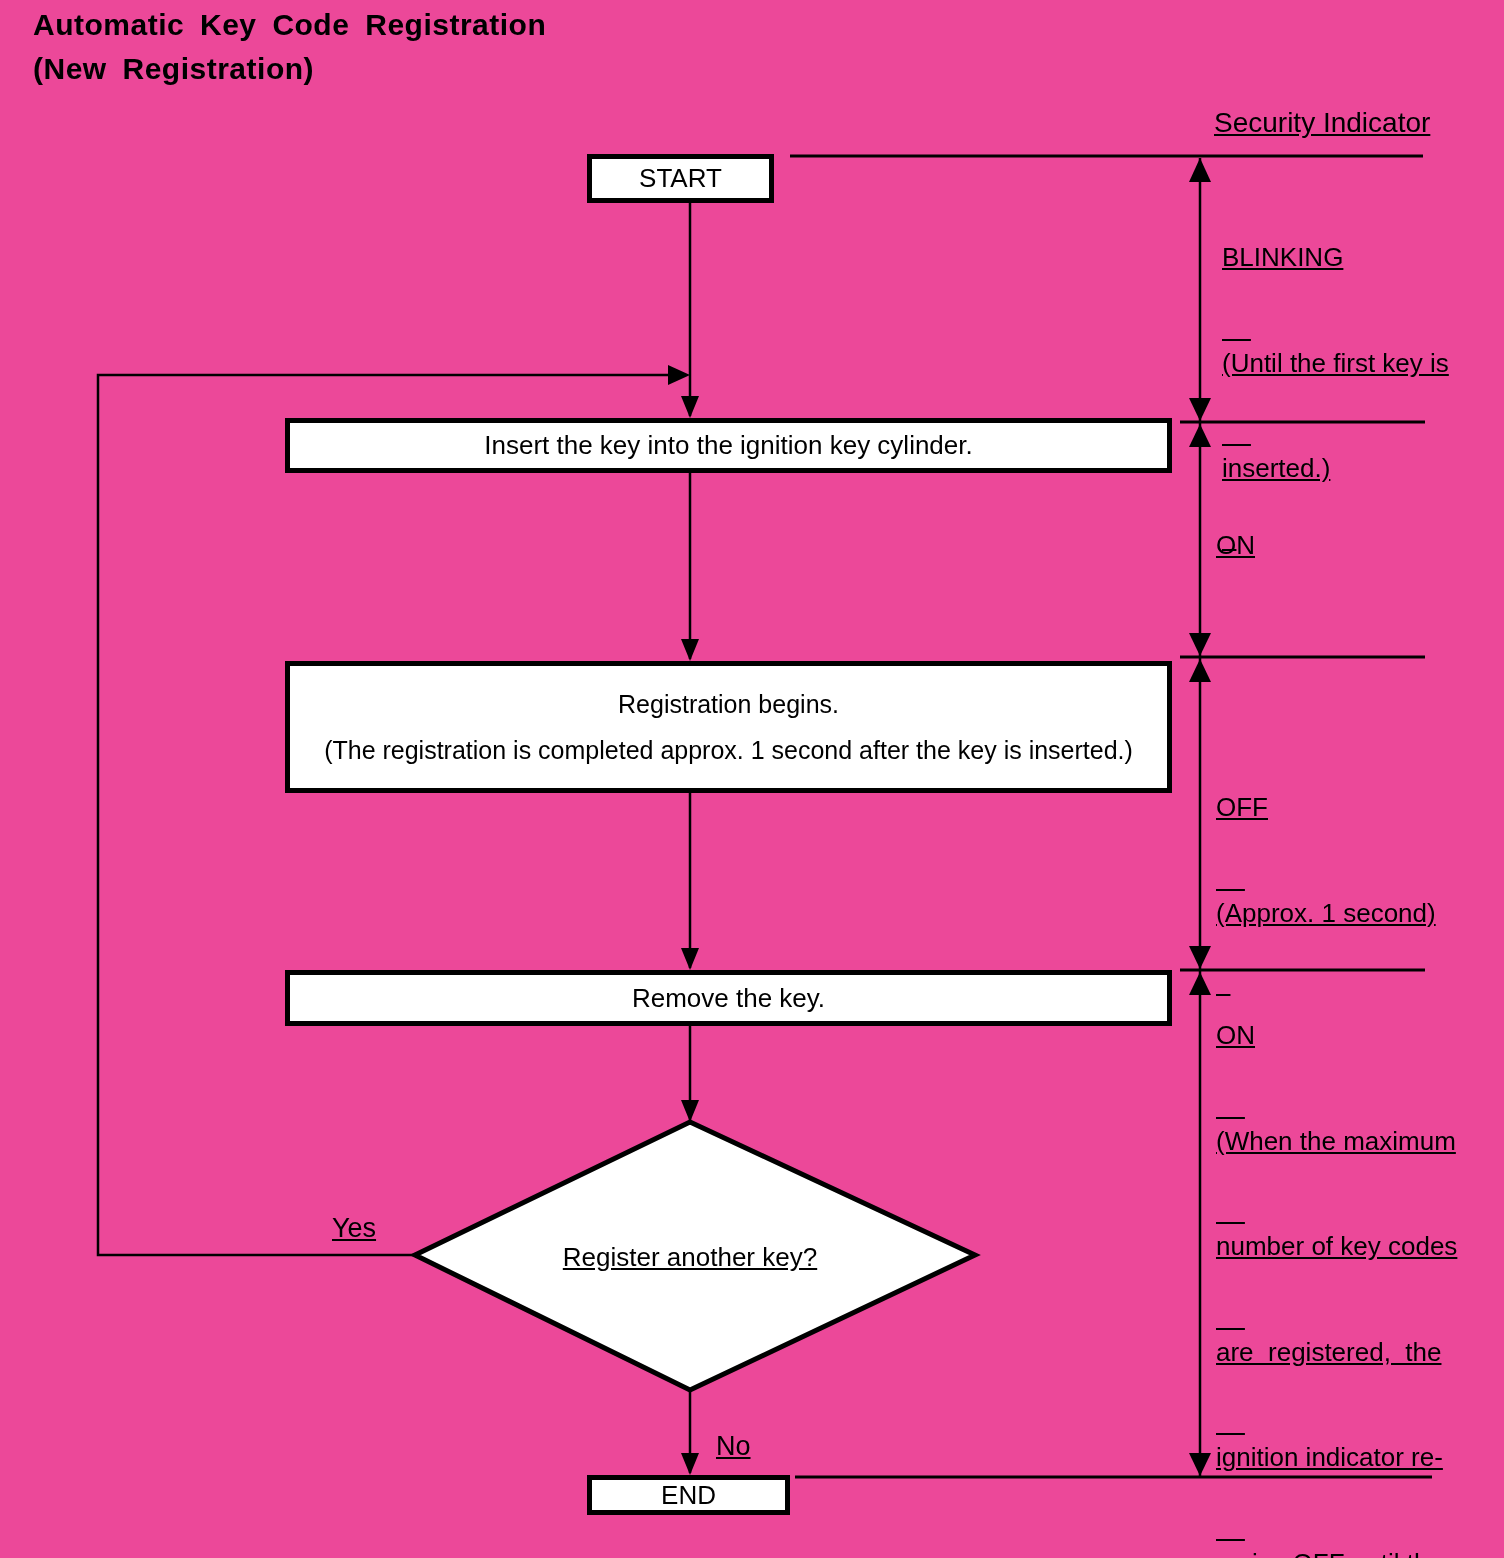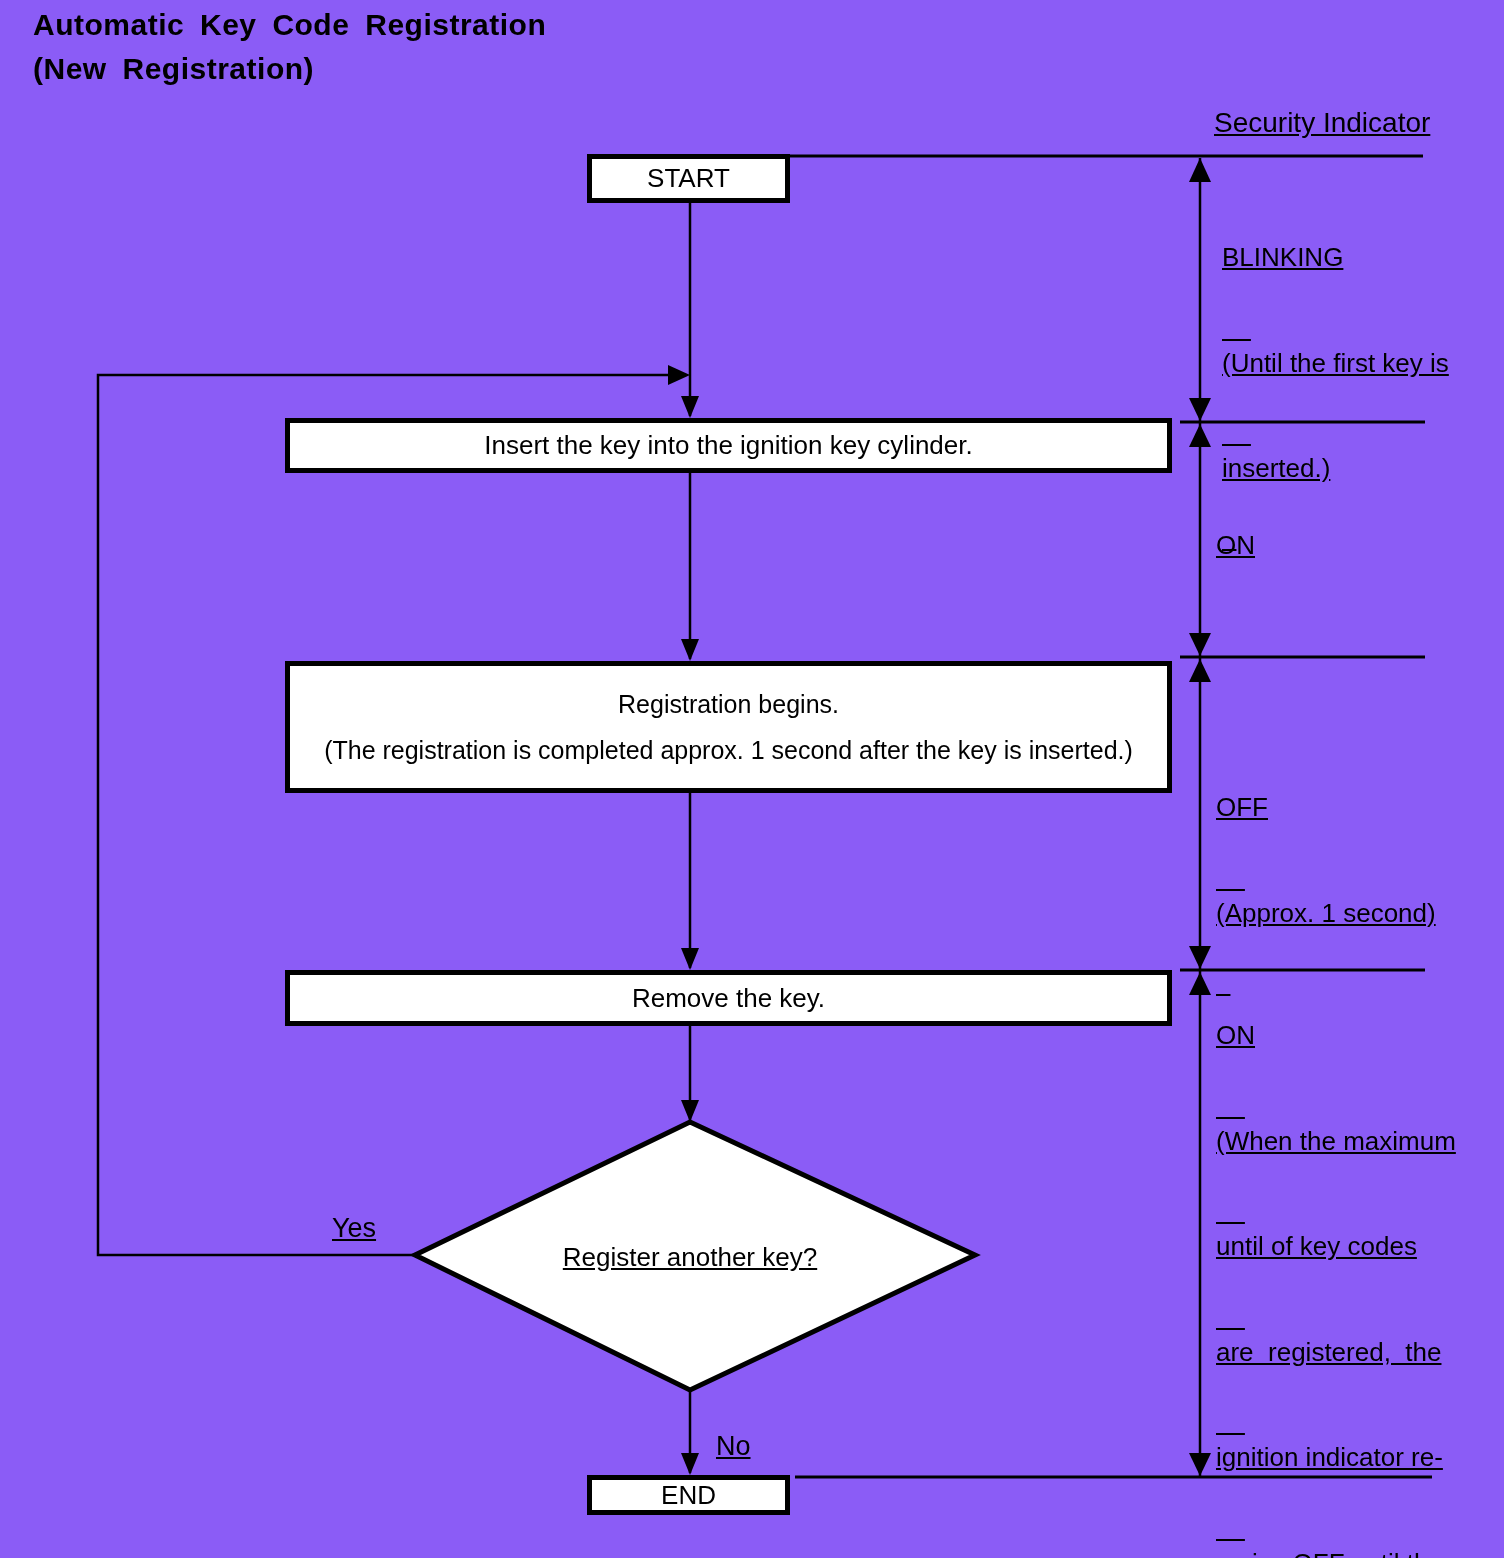--- a/index.html
+++ b/index.html
@@ -4,21 +4,21 @@
 <style>
   html, body {
     margin: 0;
     padding: 0;
     background: #ffffff;
   }
   #page {
     position: relative;
     width: 1504px;
     height: 1558px;
-    background: #8b5cf6;
+    background: #ec4899;
     font-family: "Liberation Sans", sans-serif;
     color: #000000;
     overflow: hidden;
   }
   #connector-svg {
     position: absolute;
     left: 0;
     top: 0;
     z-index: 0;
   }
@@ -39,21 +39,21 @@
     background: #ffffff;
     display: flex;
     flex-direction: column;
     align-items: center;
     justify-content: center;
     font-size: 26px;
     text-align: center;
     white-space: nowrap;
     z-index: 1;
   }
-  #box-start       { left: 587px; top: 154px;  width: 203px; height: 49px; }
+  #box-start       { left: 587px; top: 154px;  width: 187px; height: 49px; }
   #box-insert      { left: 285px; top: 418px;  width: 887px; height: 55px; }
   #box-registration{ left: 285px; top: 661px;  width: 887px; height: 132px; font-size: 25px; }
   #box-registration .box-line { line-height: 46px; }
   #box-remove      { left: 285px; top: 970px;  width: 887px; height: 56px; }
   #box-end         { left: 587px; top: 1475px; width: 203px; height: 40px; }
   .label {
     position: absolute;
     font-size: 26px;
     white-space: pre;
     z-index: 2;
@@ -166,21 +166,21 @@
   <div id="si-phase1-state" class="label">ON</div>
 
   <div id="si-phase2-state" class="label">OFF</div>
   <div id="si-phase2-note" class="label si-note">
     <div>(Approx. 1 second)</div>
   </div>
 
   <div id="si-phase3-state" class="label">ON</div>
   <div id="si-phase3-note" class="label si-note">
     <div>(When the maximum</div>
-    <div>until of key codes</div>
+    <div>number of key codes</div>
     <div>are  registered,  the</div>
     <div>ignition indicator re-</div>
     <div>mains OFF until the</div>
     
     
     
     
     
   </div>
 

